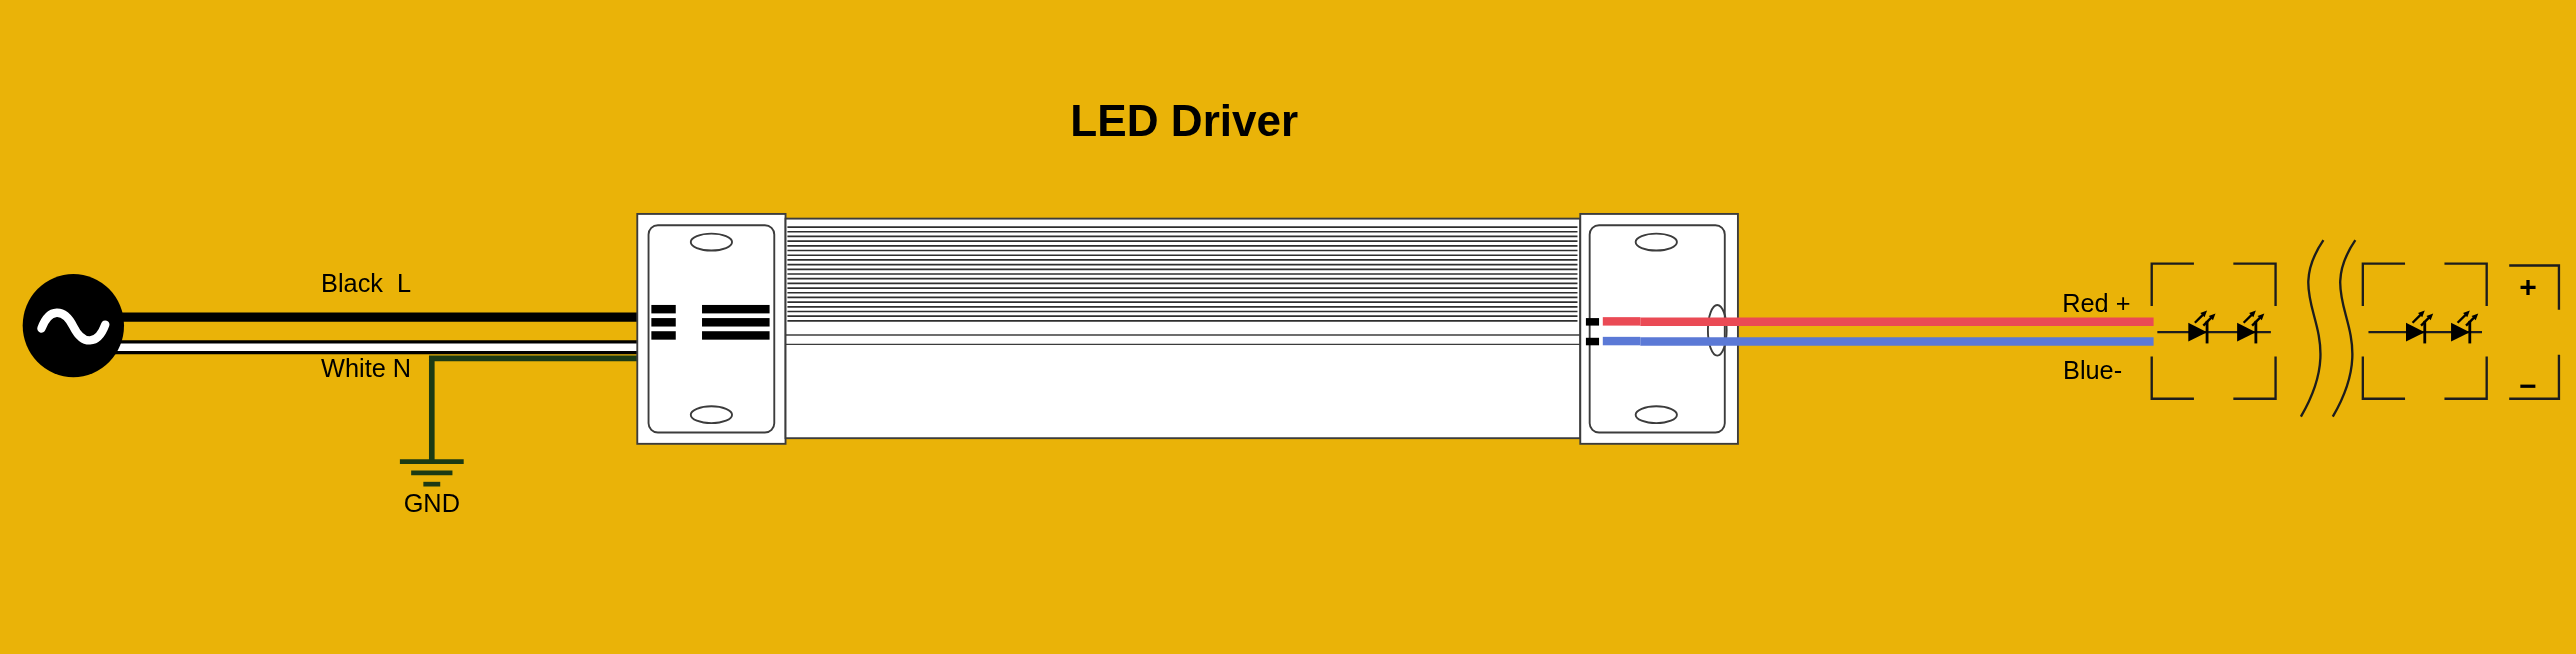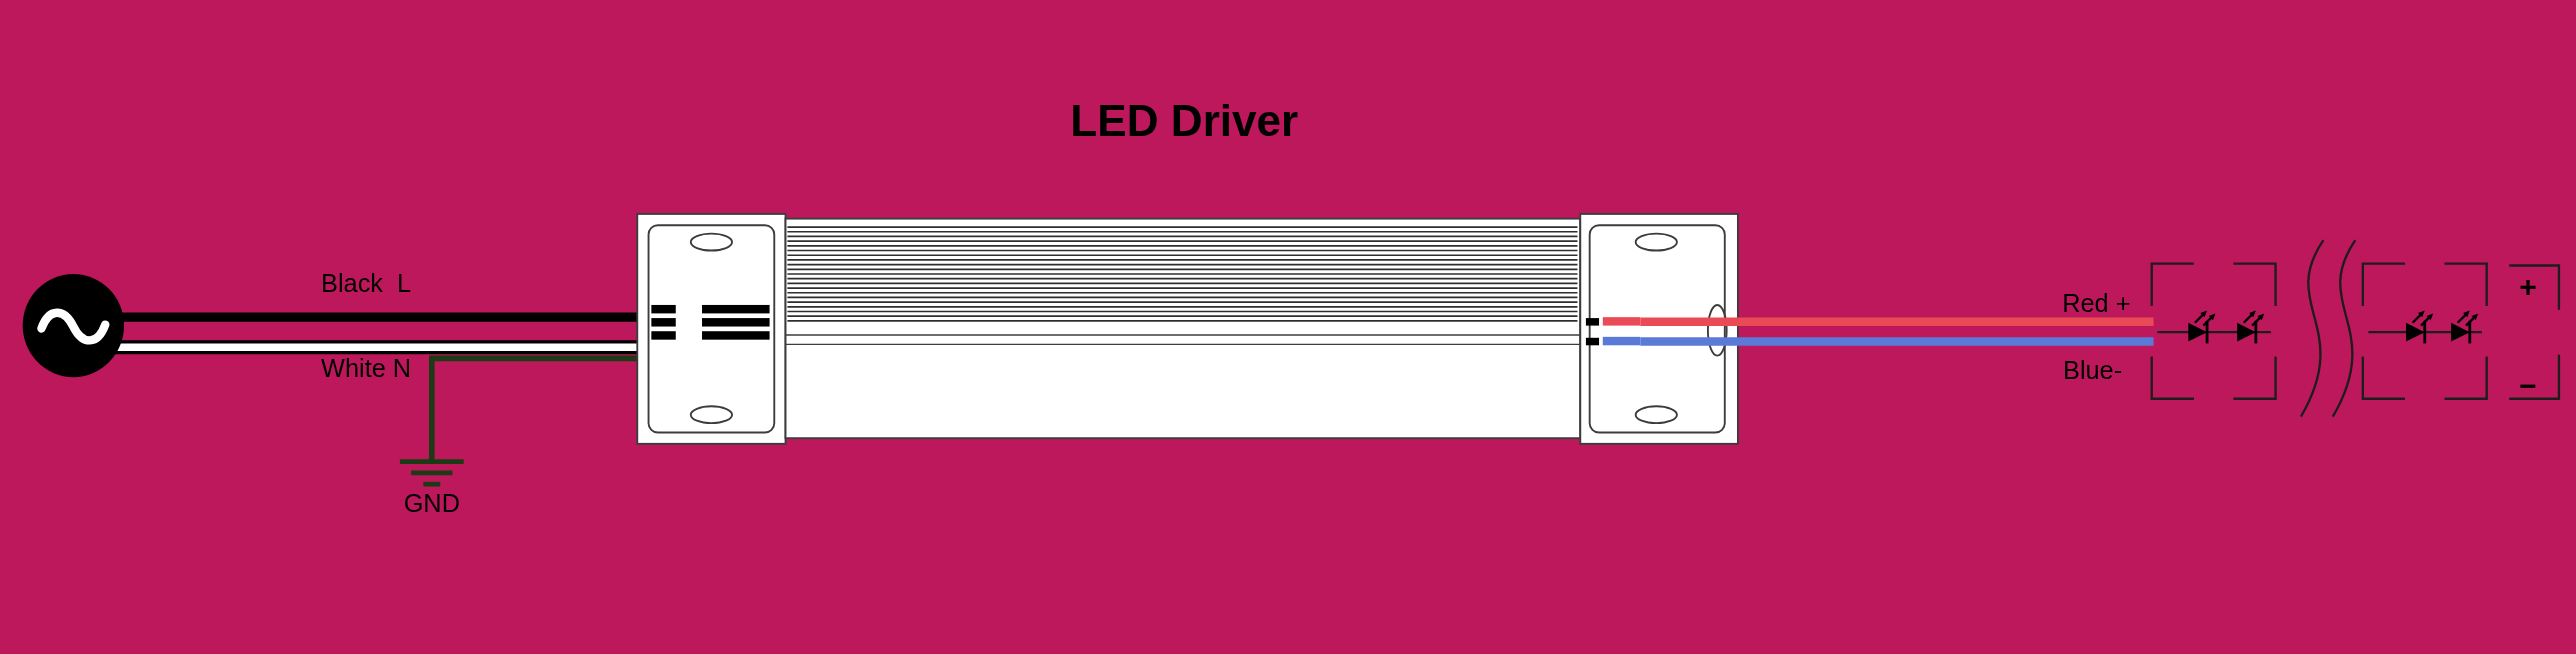--- a/index.html
+++ b/index.html
@@ -1,16 +1,16 @@
 <!DOCTYPE html>
 <html style="font-size:15px"><head>
 <meta charset="utf-8">
 <style>
   html, body { margin: 0; padding: 0; background: #ffffff; }
-  .canvas { width: 2576px; height: 654px; position: relative; background: #be185d; overflow: hidden; }
+  .canvas { width: 2576px; height: 654px; position: relative; background: #eab308; overflow: hidden; }
   svg text { font-family: "Liberation Sans", "DejaVu Sans", sans-serif; fill: #000; }
   .label { font-size: 27px; }
   .title { font-size: 47px; font-weight: bold; }
   .pm { font-size: 32px; font-weight: bold; }
 </style>
 </head>
 <body>
 
 <div class="canvas">
 <svg width="2576" height="654" viewBox="0 0 2745 697">

